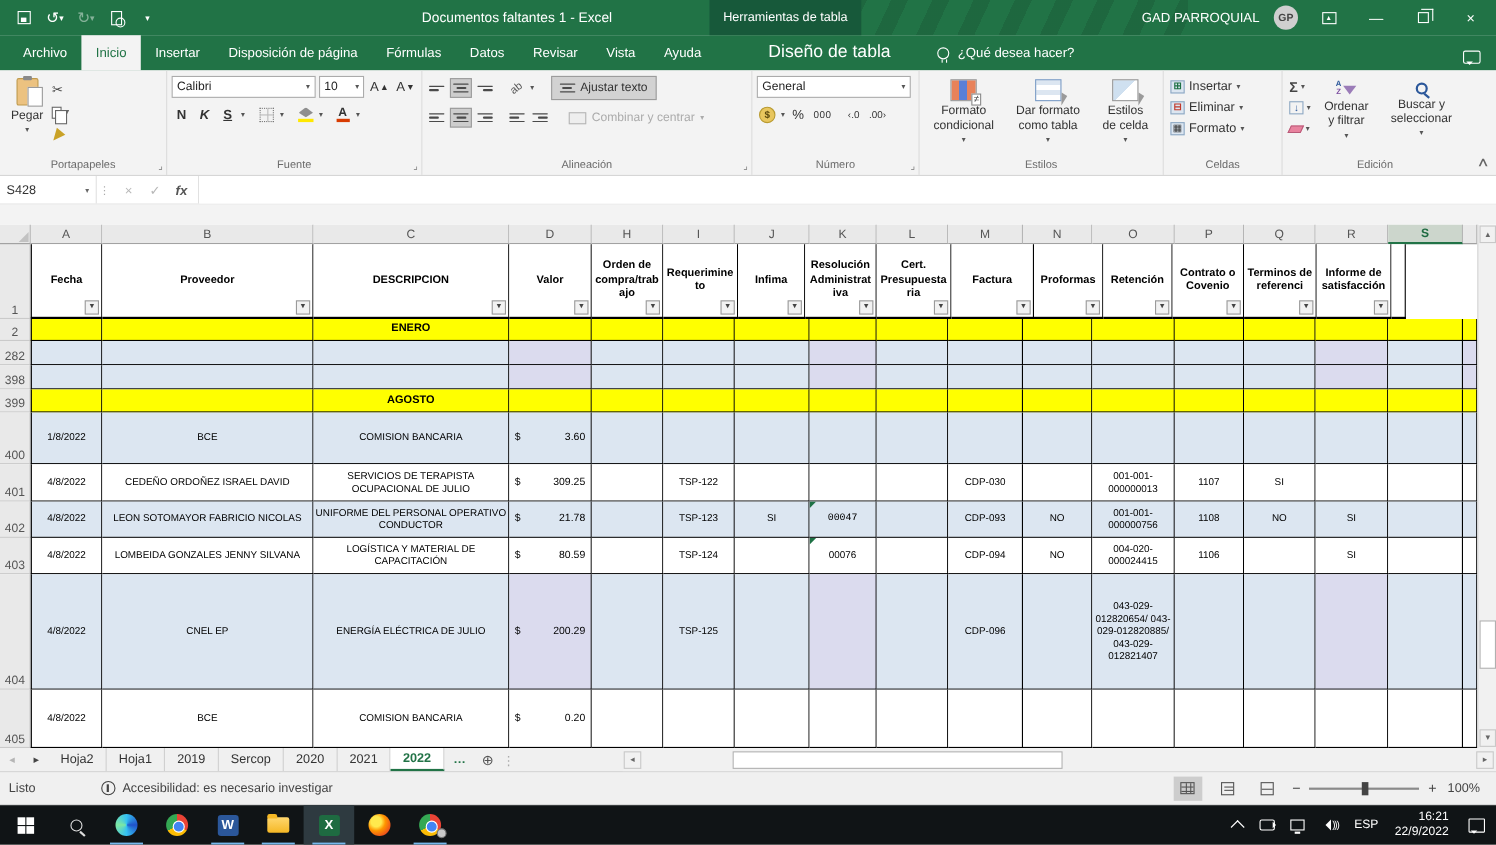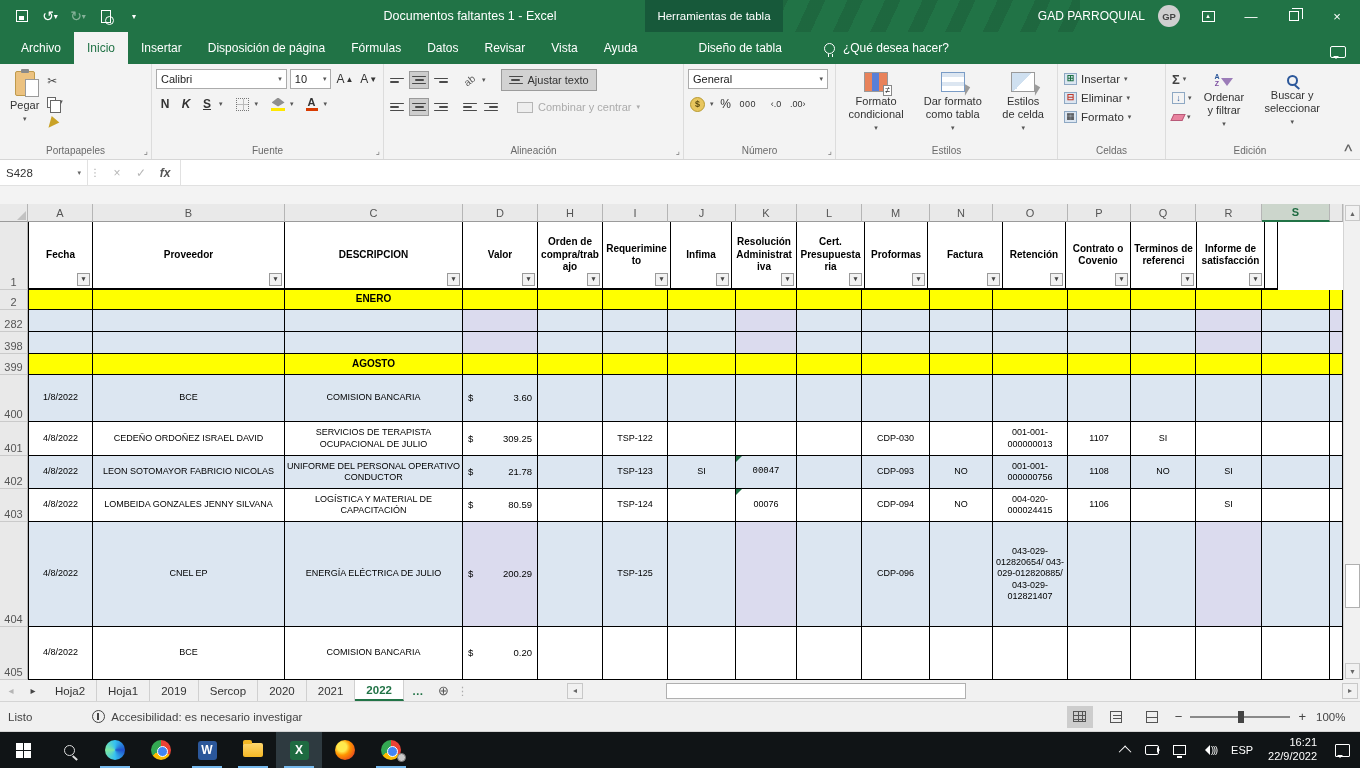--- a/index.html
+++ b/index.html
@@ -26,21 +26,21 @@
   .winbtn{width:30px;height:26px;display:flex;align-items:center;justify-content:center;font-size:13px;color:#fff;}
   .ic-ribopt{width:13px;height:11px;border:1.2px solid #fff;display:flex;align-items:center;justify-content:center;font-size:7px;}
   .ic-restore{position:relative;width:10px;height:10px;border:1.2px solid #fff;}
   .ic-restore::before{content:"";position:absolute;left:2px;top:-4px;width:10px;height:10px;border:1.2px solid #fff;border-left:none;border-bottom:none;}
 
   
   .tabrow{height:32px;background:#217346;display:flex;align-items:flex-end;color:#fff;position:relative;}
   .rtabs{display:flex;height:100%;align-items:stretch;padding-left:8px;}
   .rtab{padding:0 13px;font-size:12px;display:flex;align-items:center;white-space:nowrap;}
   .rtab.active{background:#f3f3f3;color:#217346;}
-  .ctx-tab{margin-left:32px;padding:0 16px;font-size:12px;display:flex;align-items:center;height:100%;}
+  .ctx-tab{margin-left:32px;padding:0 16px;font-size:16px;display:flex;align-items:center;height:100%;}
   .tellme{margin-left:26px;display:flex;align-items:center;gap:8px;font-size:12px;height:100%;}
   .bulb{width:11px;height:11px;border:1.3px solid #fff;border-radius:50%;position:relative;}
   .bulb::after{content:"";position:absolute;left:3px;bottom:-4px;width:3px;height:3px;border-left:1.3px solid #fff;border-right:1.3px solid #fff;}
   .cmt-icon{position:absolute;right:14px;bottom:6px;width:16px;height:12px;border:1.4px solid #fff;border-radius:2px;}
   .cmt-icon::after{content:"";position:absolute;left:2px;bottom:-5px;border:3px solid transparent;border-top-color:#fff;}
 
   
   .ribbon{height:96px;background:#f3f3f3;display:flex;position:relative;border-bottom:1px solid #d6d6d6;font-size:11px;color:#333;}
   .grp{display:flex;flex-direction:column;border-right:1px solid #dcdcdc;position:relative;padding:3px 4px 0 4px;}
   .grp-body{flex:1;display:flex;}
@@ -596,26 +596,26 @@
             <div class="filter">▾</div>
           </div>
           <div class="cell th bg-white" style="width: 65px; border-bottom-width: 2px;">
             <span>Resolución Administrativa</span>
             <div class="filter">▾</div>
           </div>
           <div class="cell th bg-white" style="width: 68px; border-bottom-width: 2px;">
             <span>Cert. Presupuestaria</span>
             <div class="filter">▾</div>
           </div>
+          <div class="cell th bg-white" style="width: 75px; border-bottom-width: 2px;">
+            <span>Factura</span>
+            <div class="filter">▾</div>
+          </div>
           <div class="cell th bg-white" style="width: 63px; border-bottom-width: 2px;">
             <span>Proformas</span>
-            <div class="filter">▾</div>
-          </div>
-          <div class="cell th bg-white" style="width: 75px; border-bottom-width: 2px;">
-            <span>Factura</span>
             <div class="filter">▾</div>
           </div>
           <div class="cell th bg-white" style="width: 63px; border-bottom-width: 2px;">
             <span>Retención</span>
             <div class="filter">▾</div>
           </div>
           <div class="cell th bg-white" style="width: 65px; border-bottom-width: 2px;">
             <span>Contrato o Covenio</span>
             <div class="filter">▾</div>
           </div>

